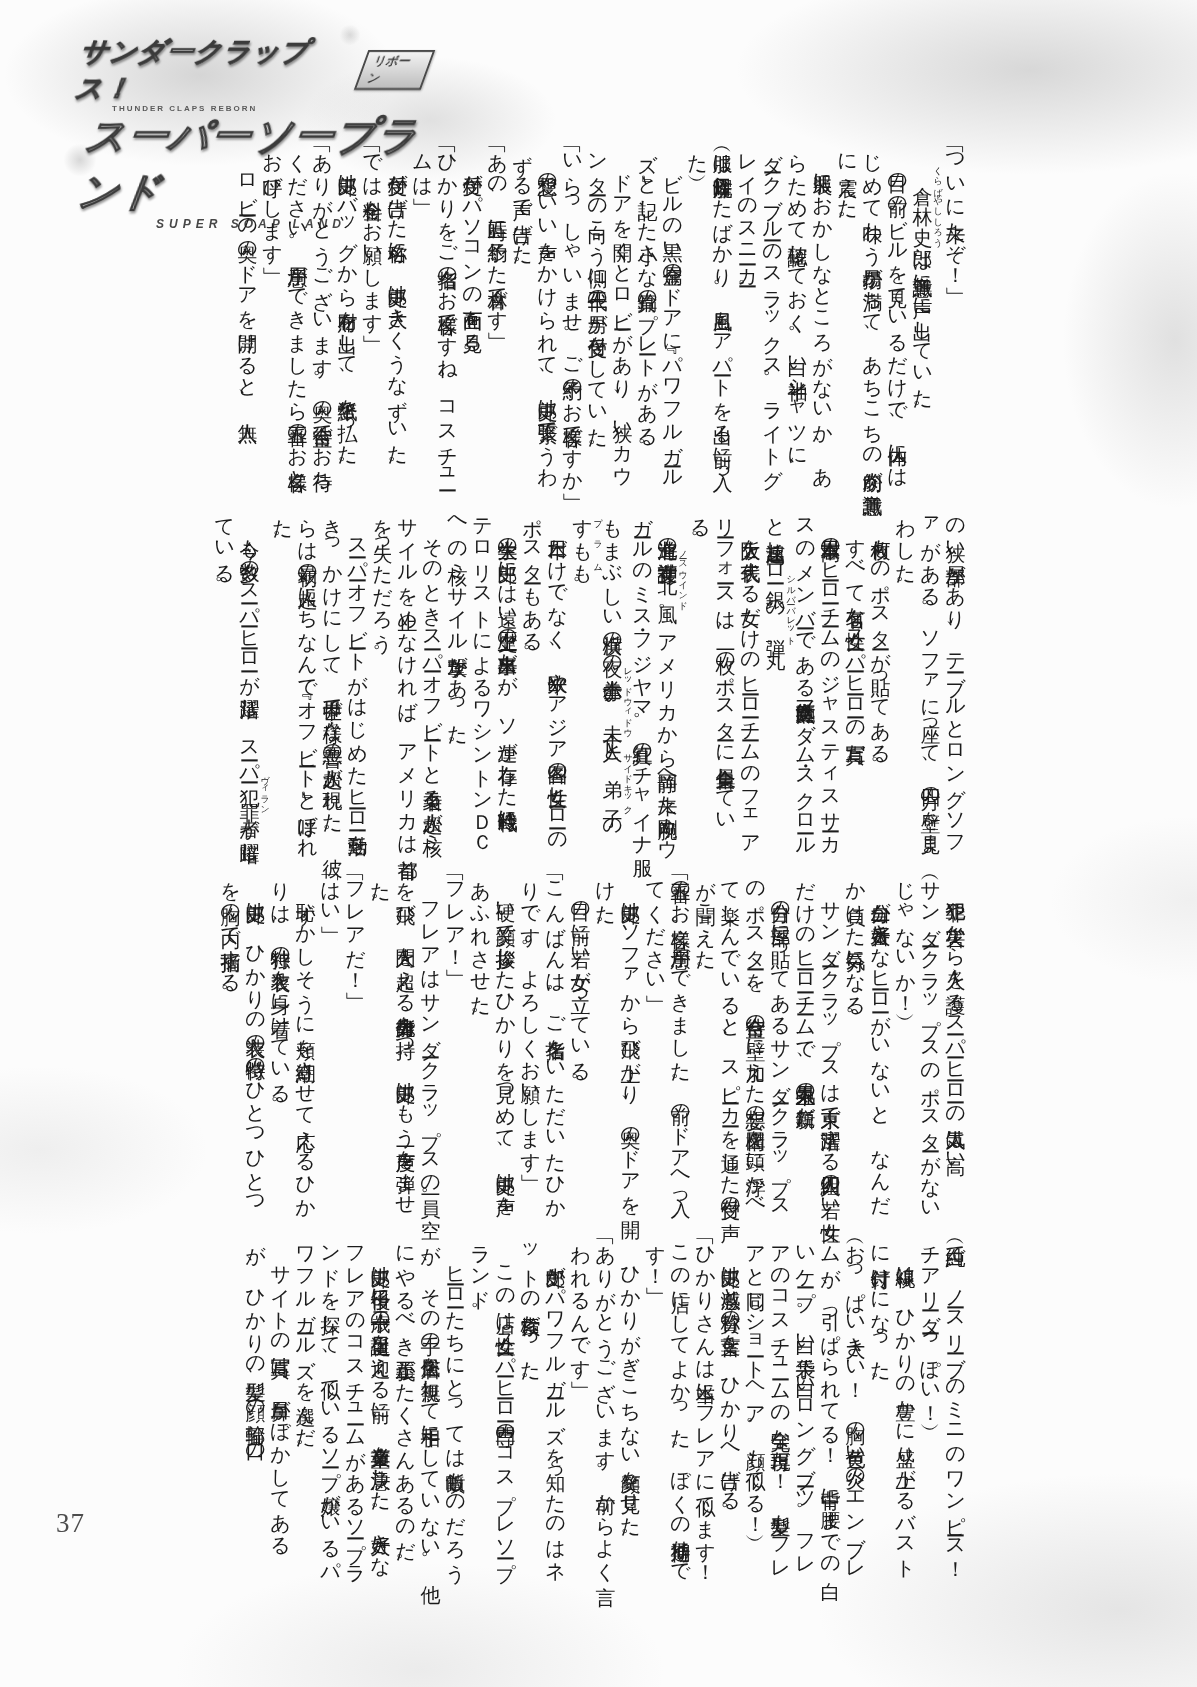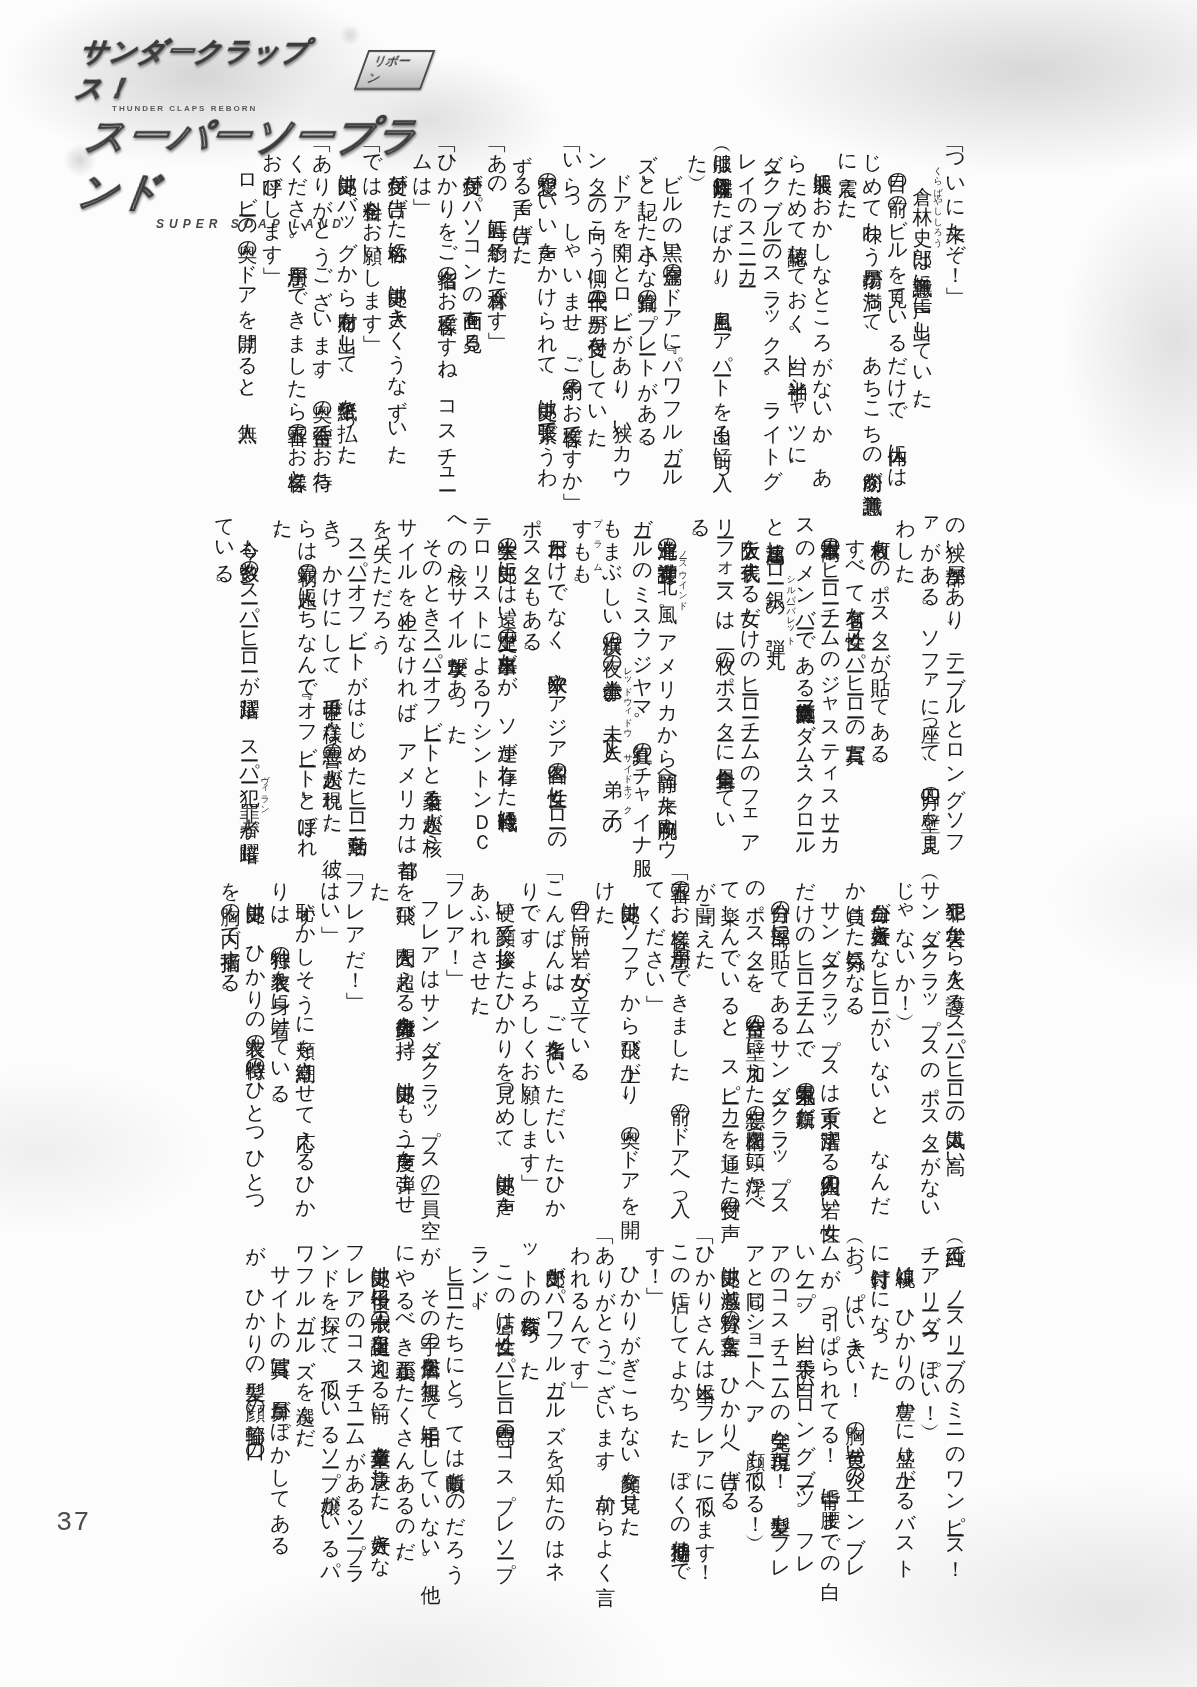--- a/index.html
+++ b/index.html
@@ -72,21 +72,21 @@
   .band:nth-of-type(3){top:728px;}
   .band:nth-of-type(4){top:1092px;}
   .band p{margin:0;padding:0;}
   .band p.ind{text-indent:1em;}
   ruby{ruby-position:over;}
   rt{font-size:9px;letter-spacing:0;color:#1b1b1b;}
 
   .page-number{
     position:absolute;left:56px;top:1508px;
     font-size:27px;color:#4d4d4d;letter-spacing:1px;
-    font-family:Liberation Mono, monospace;
+    font-family:Liberation Serif, serif;
   }
 </style>
 </head>
 <body>
 
 <div class="page">
   <div class="bg"></div>
 
   <header class="logo">
     <div class="logo-row1">

